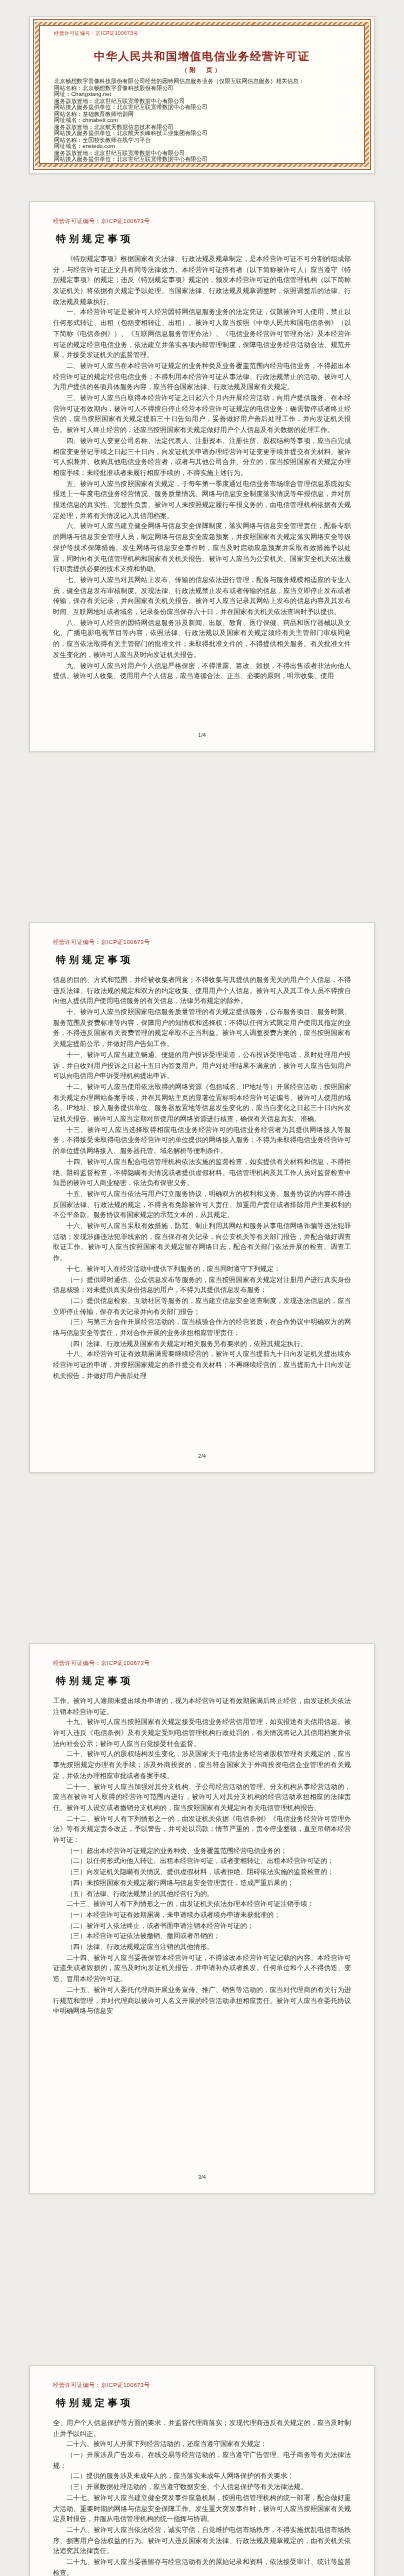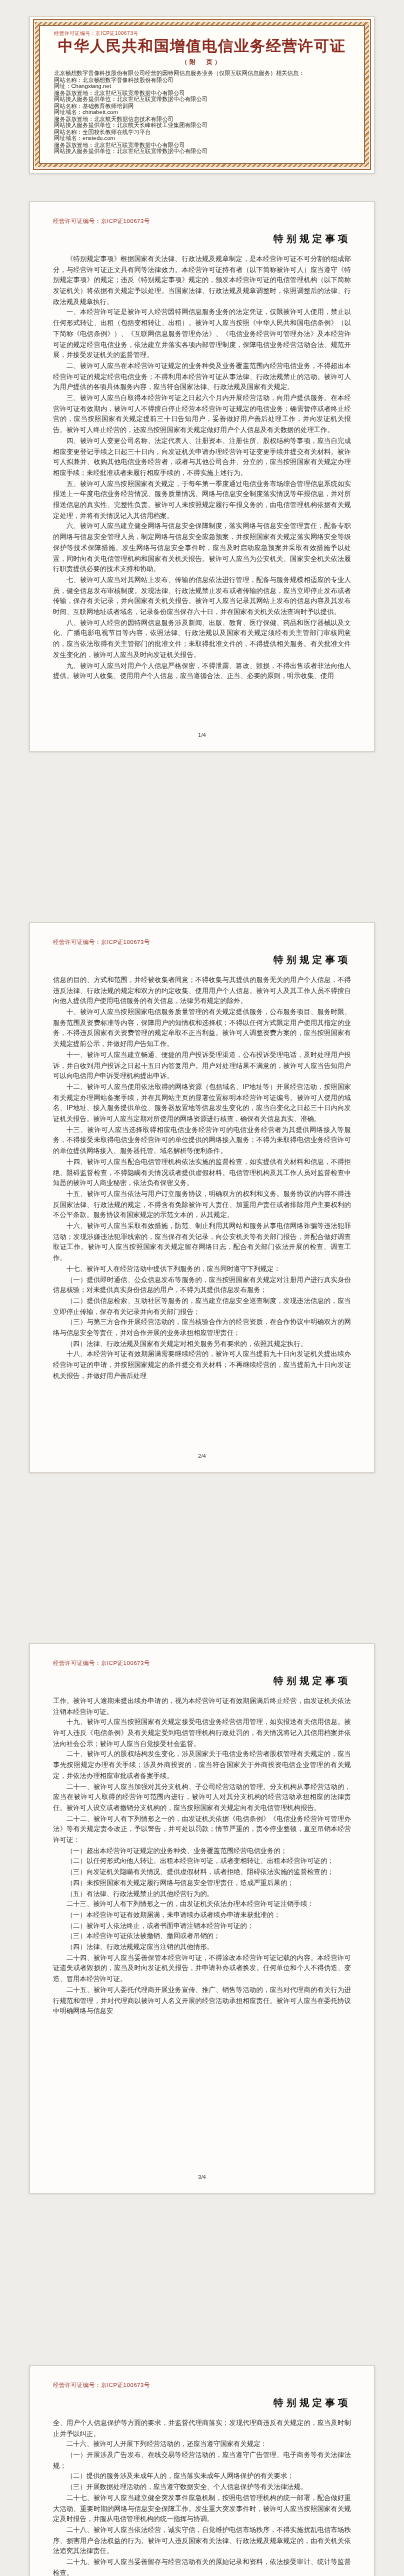--- a/index.html
+++ b/index.html
@@ -15,30 +15,30 @@
     box-shadow:0 0.5px 2.1px rgba(60,50,40,.18);
   }
   
   #sheet-cert{top:15.5px;height:158px;padding:2.6px;}
   .cert-outer{height:100%;box-sizing:border-box;border:0.5px solid #9c6a42;padding:1.5px;background:#f7ecd9;}
   .cert-band{height:100%;box-sizing:border-box;padding:3.6px;
     background:repeating-linear-gradient(135deg,#bd8a55 0 1.5px,#ead9bf 1.5px 3.6px);}
   .cert-inner{height:100%;box-sizing:border-box;border:0.5px solid #9c6a42;background:#fffdf7;
     padding:4.1px 14.4px 3.1px;overflow:hidden;}
   .cert-no{font-size:4.9px;color:#b03527;letter-spacing:0.3px;}
-  .cert-title{text-align:center;font-size:15px;font-weight:bold;color:#8a2a20;
-    letter-spacing:1px;margin-top:1px;}
+  .cert-title{text-align:center;font-size:11px;font-weight:bold;color:#8a2a20;
+    letter-spacing:1px;margin-top:13px;}
   .cert-subtitle{text-align:center;font-size:6.2px;font-weight:bold;color:#8a2a20;
     letter-spacing:2.1px;margin:1.5px 0 3.6px;}
   .cert-body{font-size:5.7px;line-height:6.5px;color:#2b2926;text-align:justify;}
   .cert-body p{margin:0;}
   
   .prov{padding:15.5px 23px 0;}
   .prov-head{font-size:5.7px;color:#9e2f24;font-weight:500;letter-spacing:0.3px;}
-  .prov-title{margin:7.2px 0 8.2px;text-align:right;font-size:9.8px;font-weight:bold;
+  .prov-title{margin:7.2px 0 8.2px;text-align:left;font-size:9.8px;font-weight:bold;
     color:#17140f;letter-spacing:3.1px;text-indent:3.1px;}
   .prov-body{font-size:6.7px;line-height:10.7px;color:#2e2c29;text-align:justify;}
   .prov-body p{margin:0;}
   .para{text-indent:2em;}
   .para.cont{text-indent:0;}
   .pageno{position:absolute;left:0;right:0;bottom:13.4px;text-align:center;
     font-size:5.7px;color:#3d3a36;}
   #sheet-p1{top:201px;height:551px;}
   #sheet-p2{top:922px;height:551px;}
   #sheet-p3{top:1643px;height:551px;}

